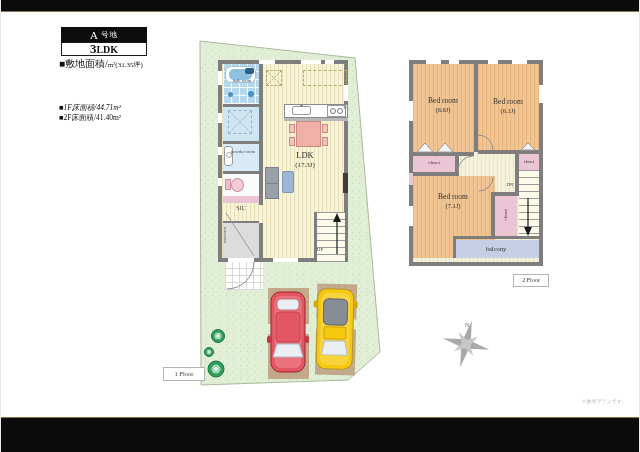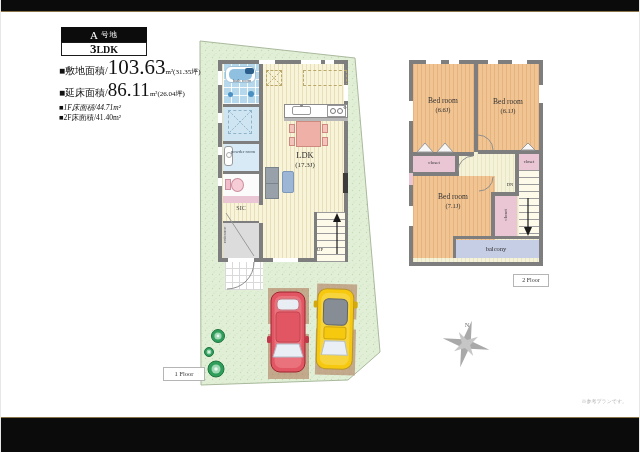--- a/index.html
+++ b/index.html
@@ -108,27 +108,21 @@
   <div class="a plotbox">
     <span class="big">A</span>
     <span class="sm">号地</span>
   </div>
   <div class="a ldkbox">
     <span class="big">3</span>
     <span class="sm">LDK</span>
   </div>
   <div class="a specline" style="top:57px;">
     <span class="pre">■敷地面積/</span>
-    <span class="num">103.63</span>
     <span class="suf">m²(31.35坪)</span>
-  </div>
-  <div class="a specline" style="top:80px;">
-    <span class="pre">■延床面積/</span>
-    <span class="num" style="font-size:19px;">86.11</span>
-    <span class="suf">m²(26.04坪)</span>
   </div>
   <div class="a specsmall" style="top:103px;font-style:italic;">■1F床面積/44.71m²</div>
   <div class="a specsmall" style="top:113px;">■2F床面積/41.40m²</div>
 
   <div class="a house floor-y" style="left:217px;top:60px;width:130px;height:202px;"></div>
 
   <div class="a bathgrid" style="left:222px;top:64px;width:36px;height:40px;"></div>
   <div class="a blue-room" style="left:222px;top:107px;width:36px;height:34px;background:#cfe5f2;"></div>
   <div class="a blue-room" style="left:222px;top:144px;width:36px;height:27px;background:#d8eaf5;"></div>
   <div class="a blue-room" style="left:222px;top:174px;width:36px;height:22px;background:#fbfbfb;"></div>

